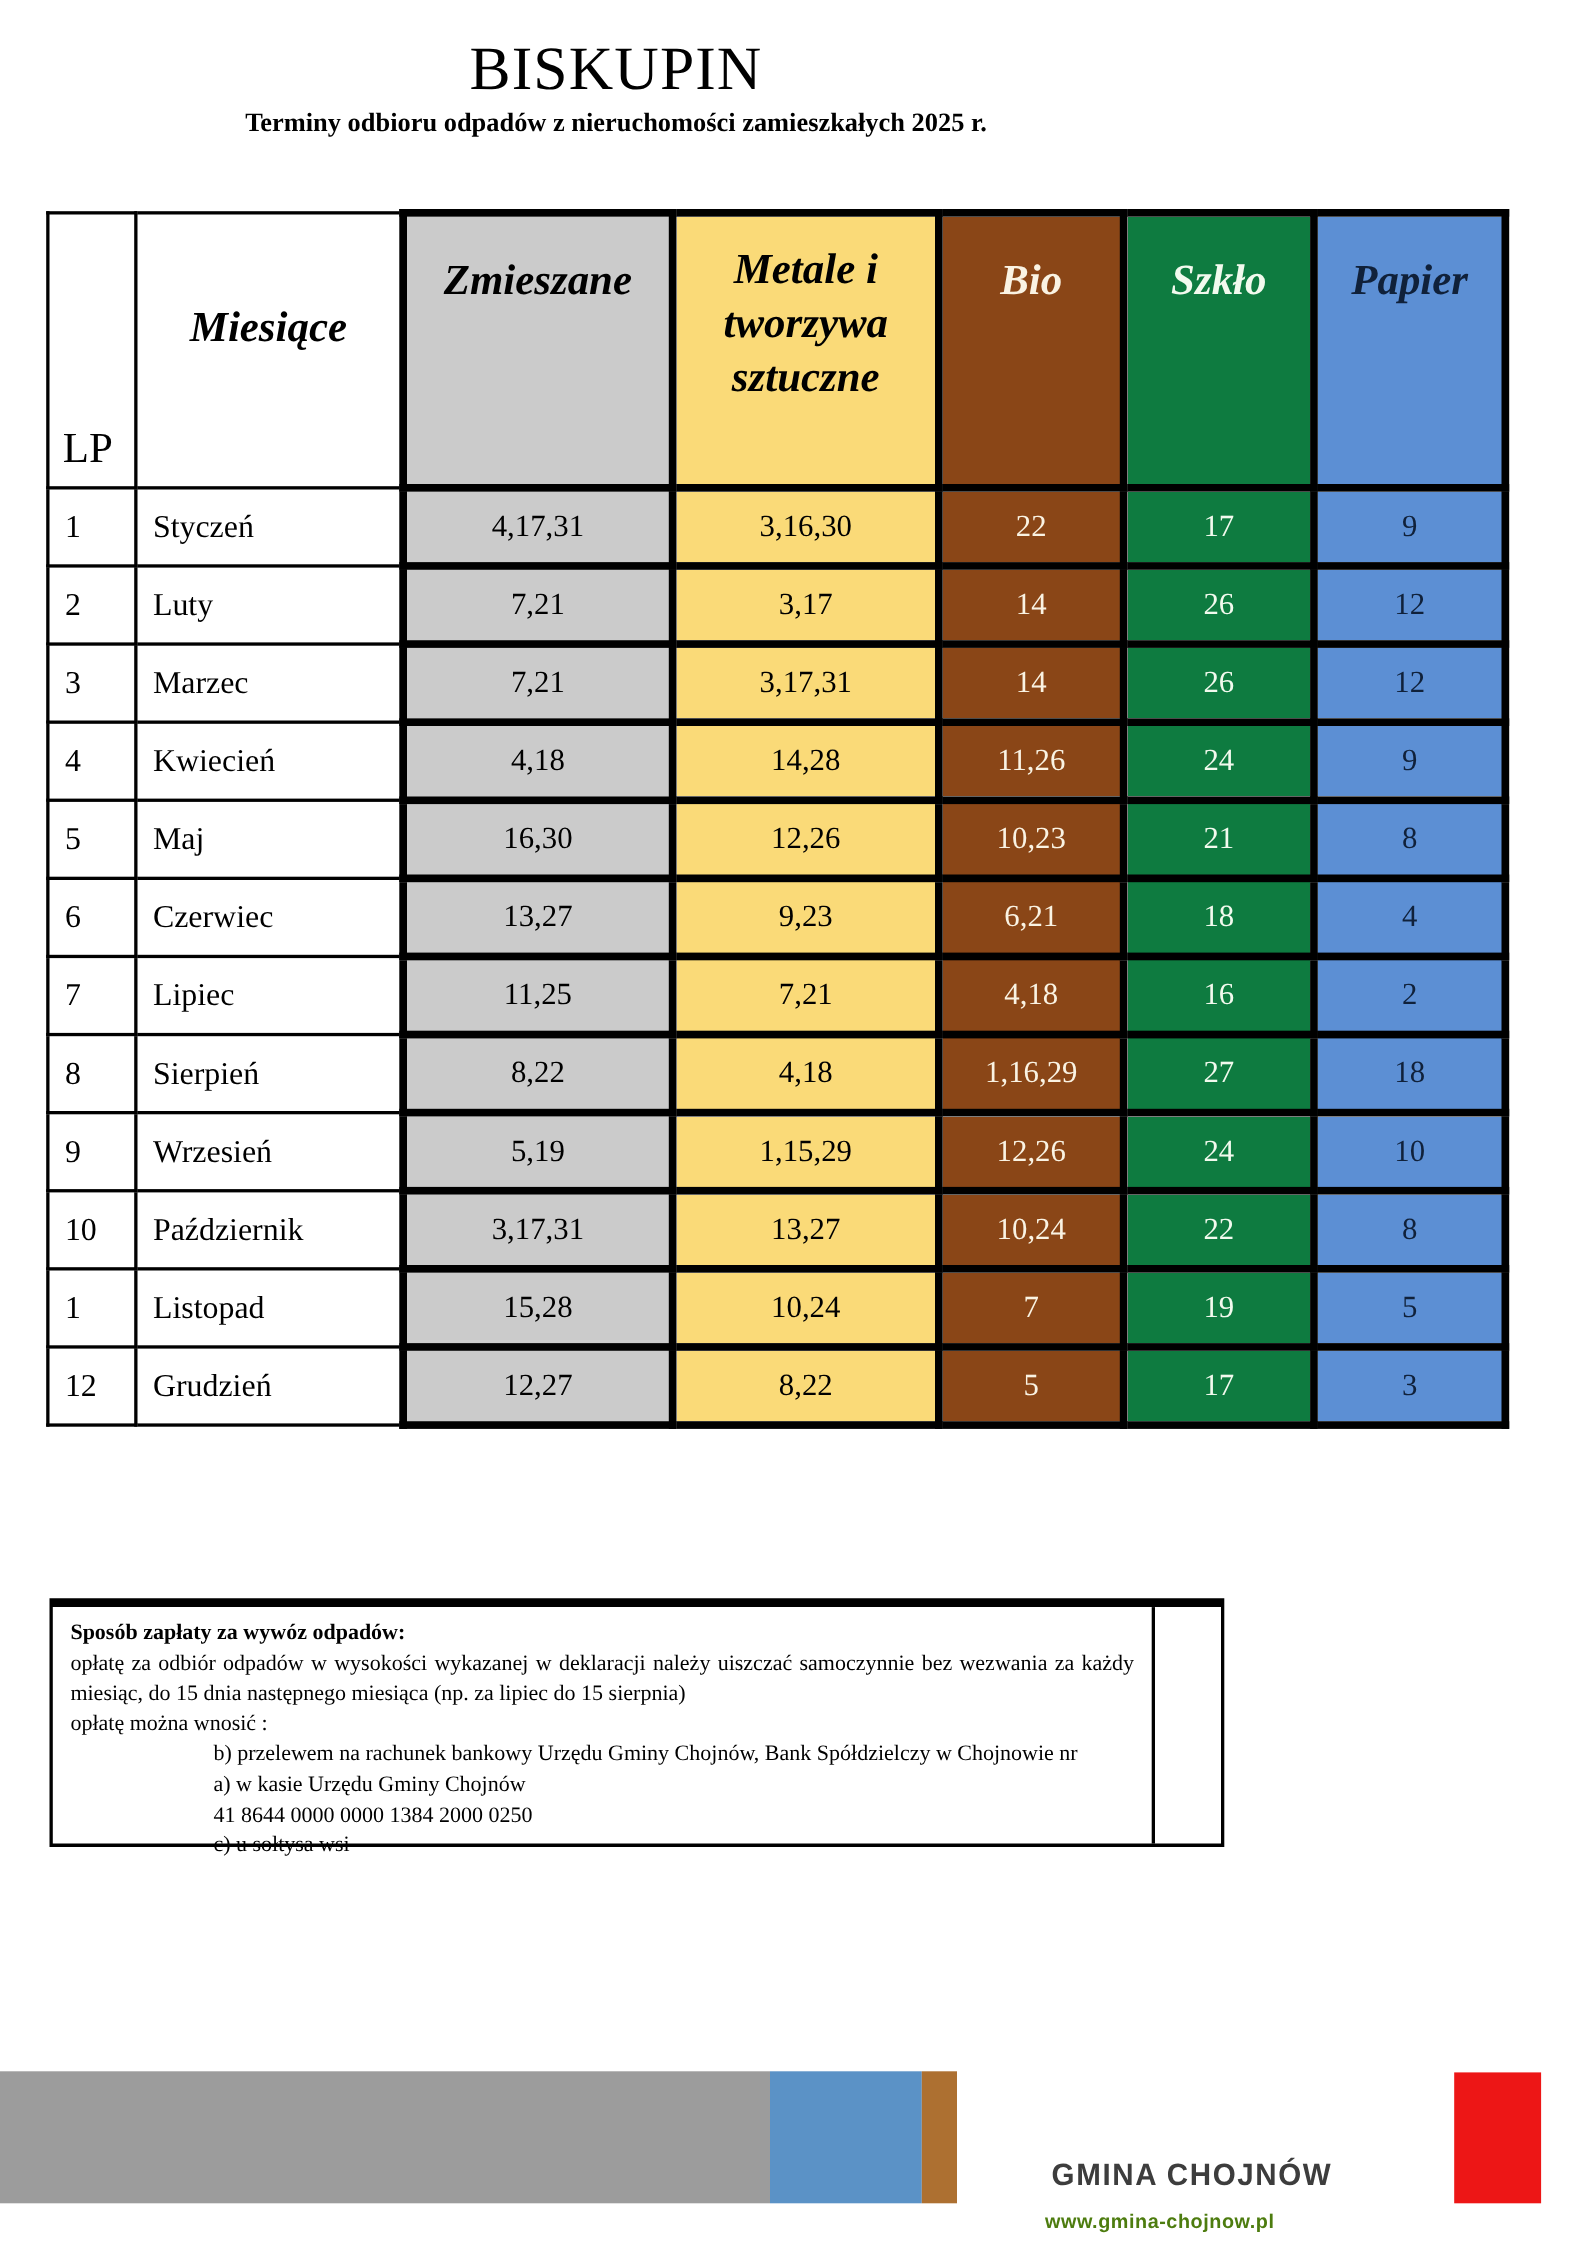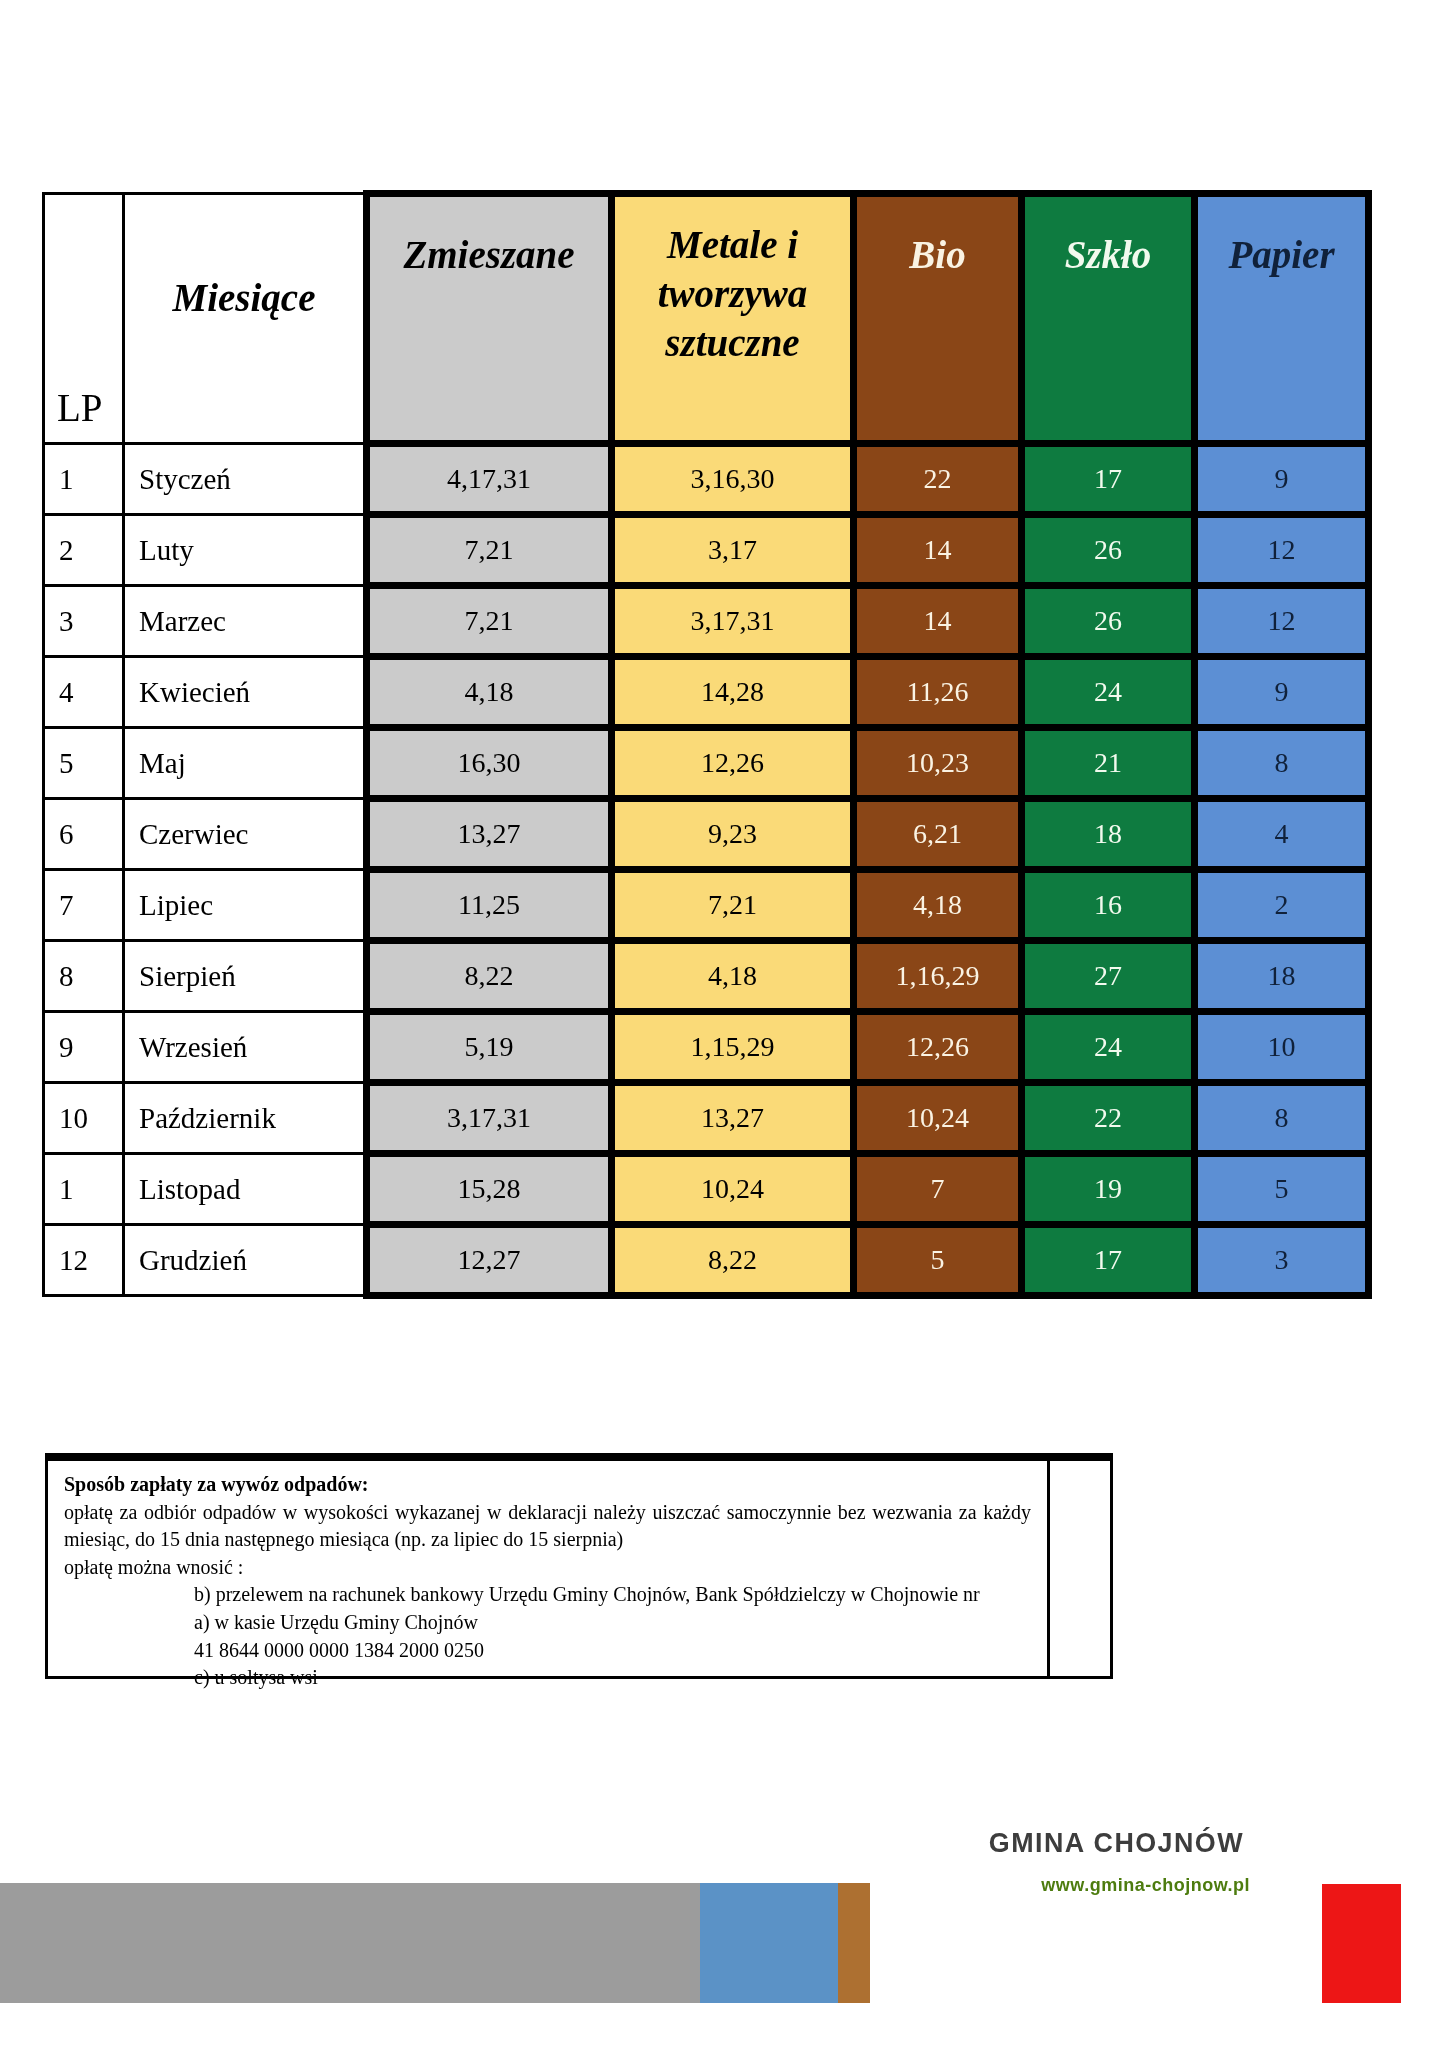--- a/index.html
+++ b/index.html
@@ -41,31 +41,35 @@
   .payment-body{text-align:justify;}
   .payment-options{margin-left:130px;}
   .payment-right{flex:1;box-sizing:border-box;padding:52px 18px 0 26px;}
   .payment-right p{margin:0;width:270px;}
 
   
   .footer-bar{position:absolute;top:1883px;left:0;height:120px;}
   .bar-gray{width:700px;background:#9c9c9c;}
   .bar-blue{left:700px;width:138px;background:#5b92c6;}
   .bar-brown{left:838px;width:32px;background:#ad7031;}
-  .footer-brand{position:absolute;left:950px;top:1827px;width:300px;text-align:right;
+  .footer-brand{position:absolute;left:950px;top:1961px;width:300px;text-align:left;
                 font-family:"Liberation Sans","DejaVu Sans",sans-serif;}
   .org-name{font-size:28px;font-weight:700;letter-spacing:1.5px;color:#3d3d3d;transform:scaleX(.96);}
   .website{margin-top:16px;font-size:18px;font-weight:700;letter-spacing:.5px;color:#4d83b9;cursor:pointer;}
   .red-square{position:absolute;left:1322px;top:1884px;width:79px;height:119px;background:#ed1616;}
 </style>
 </head>
 <body>
 
 <div class="page">
 
+  <header class="doc-header">
+    <h1 class="doc-title">BISKUPIN</h1>
+    <p class="doc-subtitle">Terminy odbioru odpadów z nieruchomości zamieszkałych 2025 r.</p>
+  </header>
 
   <table class="schedule">
     <colgroup>
       <col style="width:80px">
         <col style="width:243px">
         <col style="width:245px">
       <col style="width:242px">
         <col style="width:168px">
         <col style="width:173px">
         <col style="width:174px">

